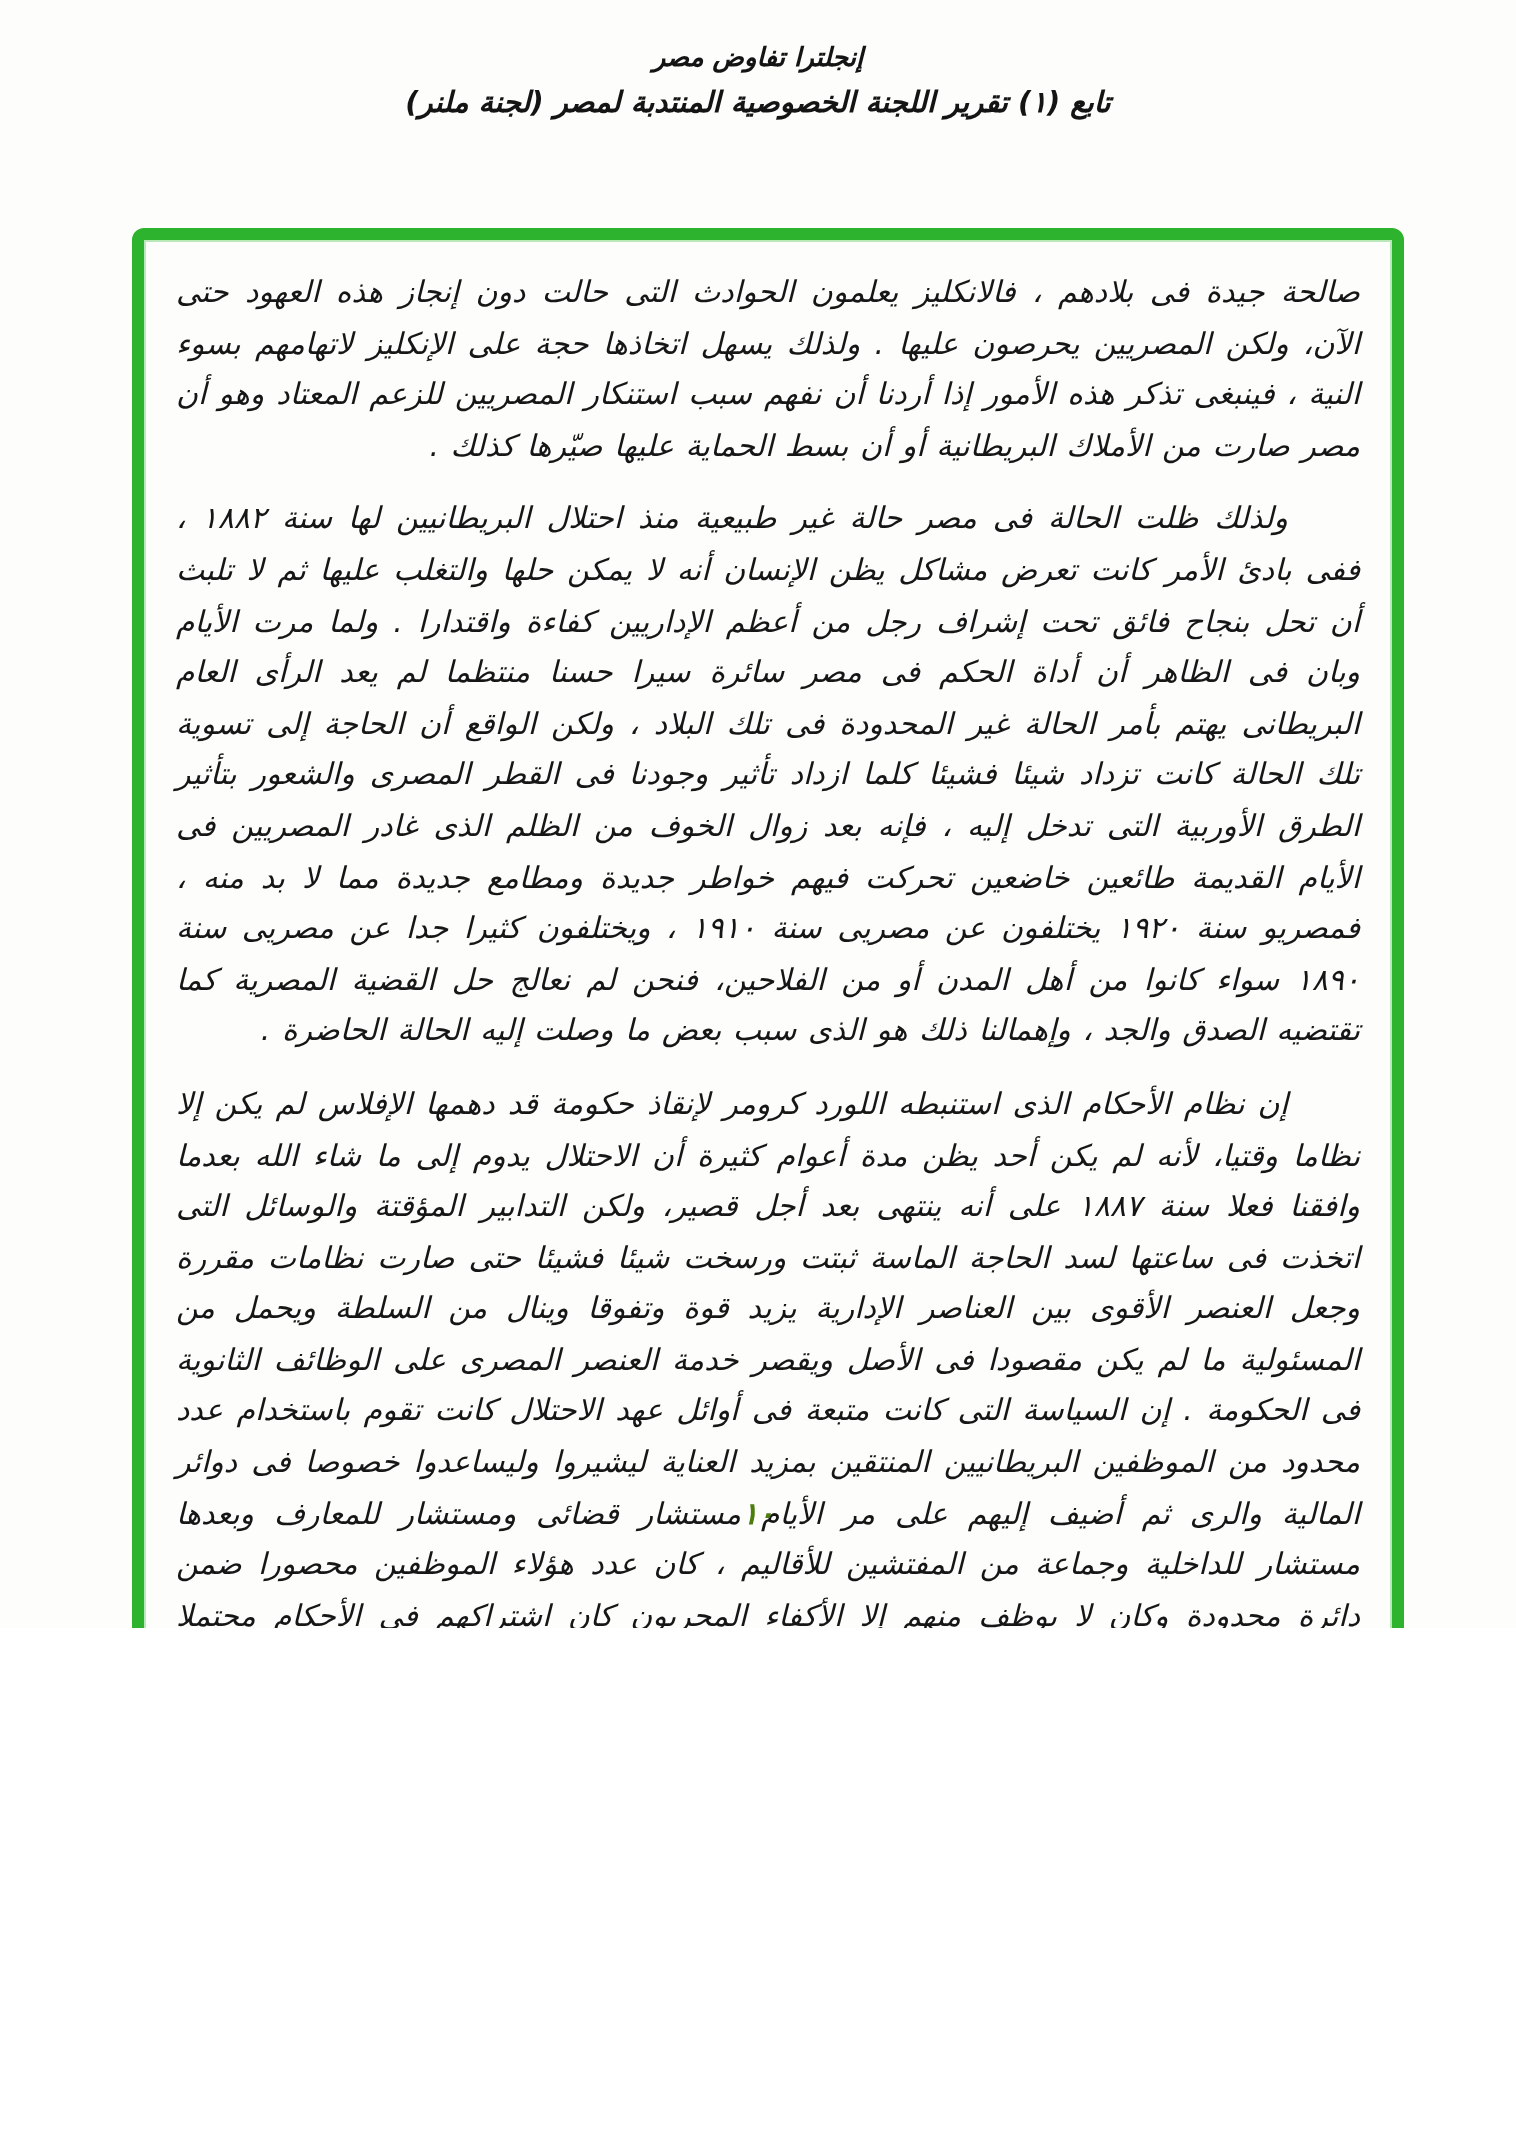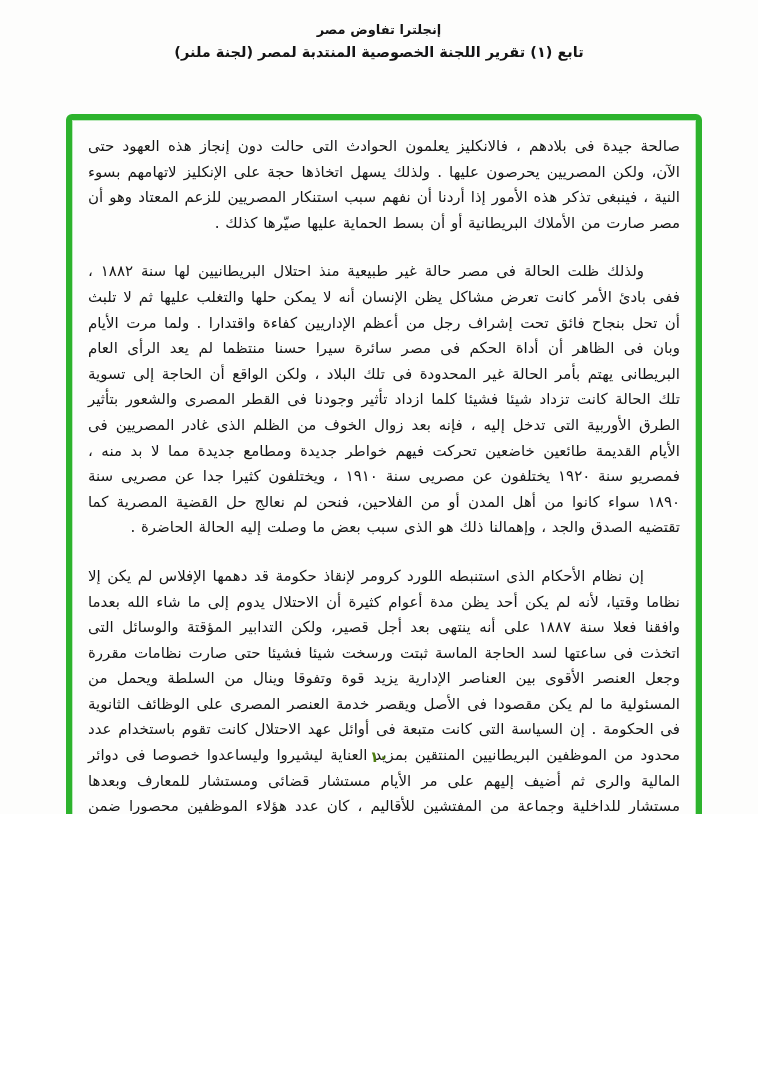--- a/index.html
+++ b/index.html
@@ -10,20 +10,21 @@
   }
 
   .page {
     position: relative;
     width: 758px;
     height: 814px;
     margin: 0 auto;
     background: #fdfdfc;
     color: #141414;
     overflow: hidden;
+    font-style: italic;
   }
 
   
   .header {
     position: absolute;
     top: 22px;
     left: 0;
     right: 0;
     text-align: center;
     direction: rtl;
@@ -62,21 +63,21 @@
 
   .body-text p {
     font-size: 15px;
     line-height: 25.6px;
     text-align: justify;
     text-justify: inter-word;
     color: #161616;
     word-spacing: 1px;
   }
   .body-text p + p {
-    margin-top: 23px;
+    margin-top: 11px;
   }
   .body-text p.indent {
     text-indent: 2.4em;
   }
 
   
   .footer {
     position: absolute;
     bottom: 48px;
     left: 0;

